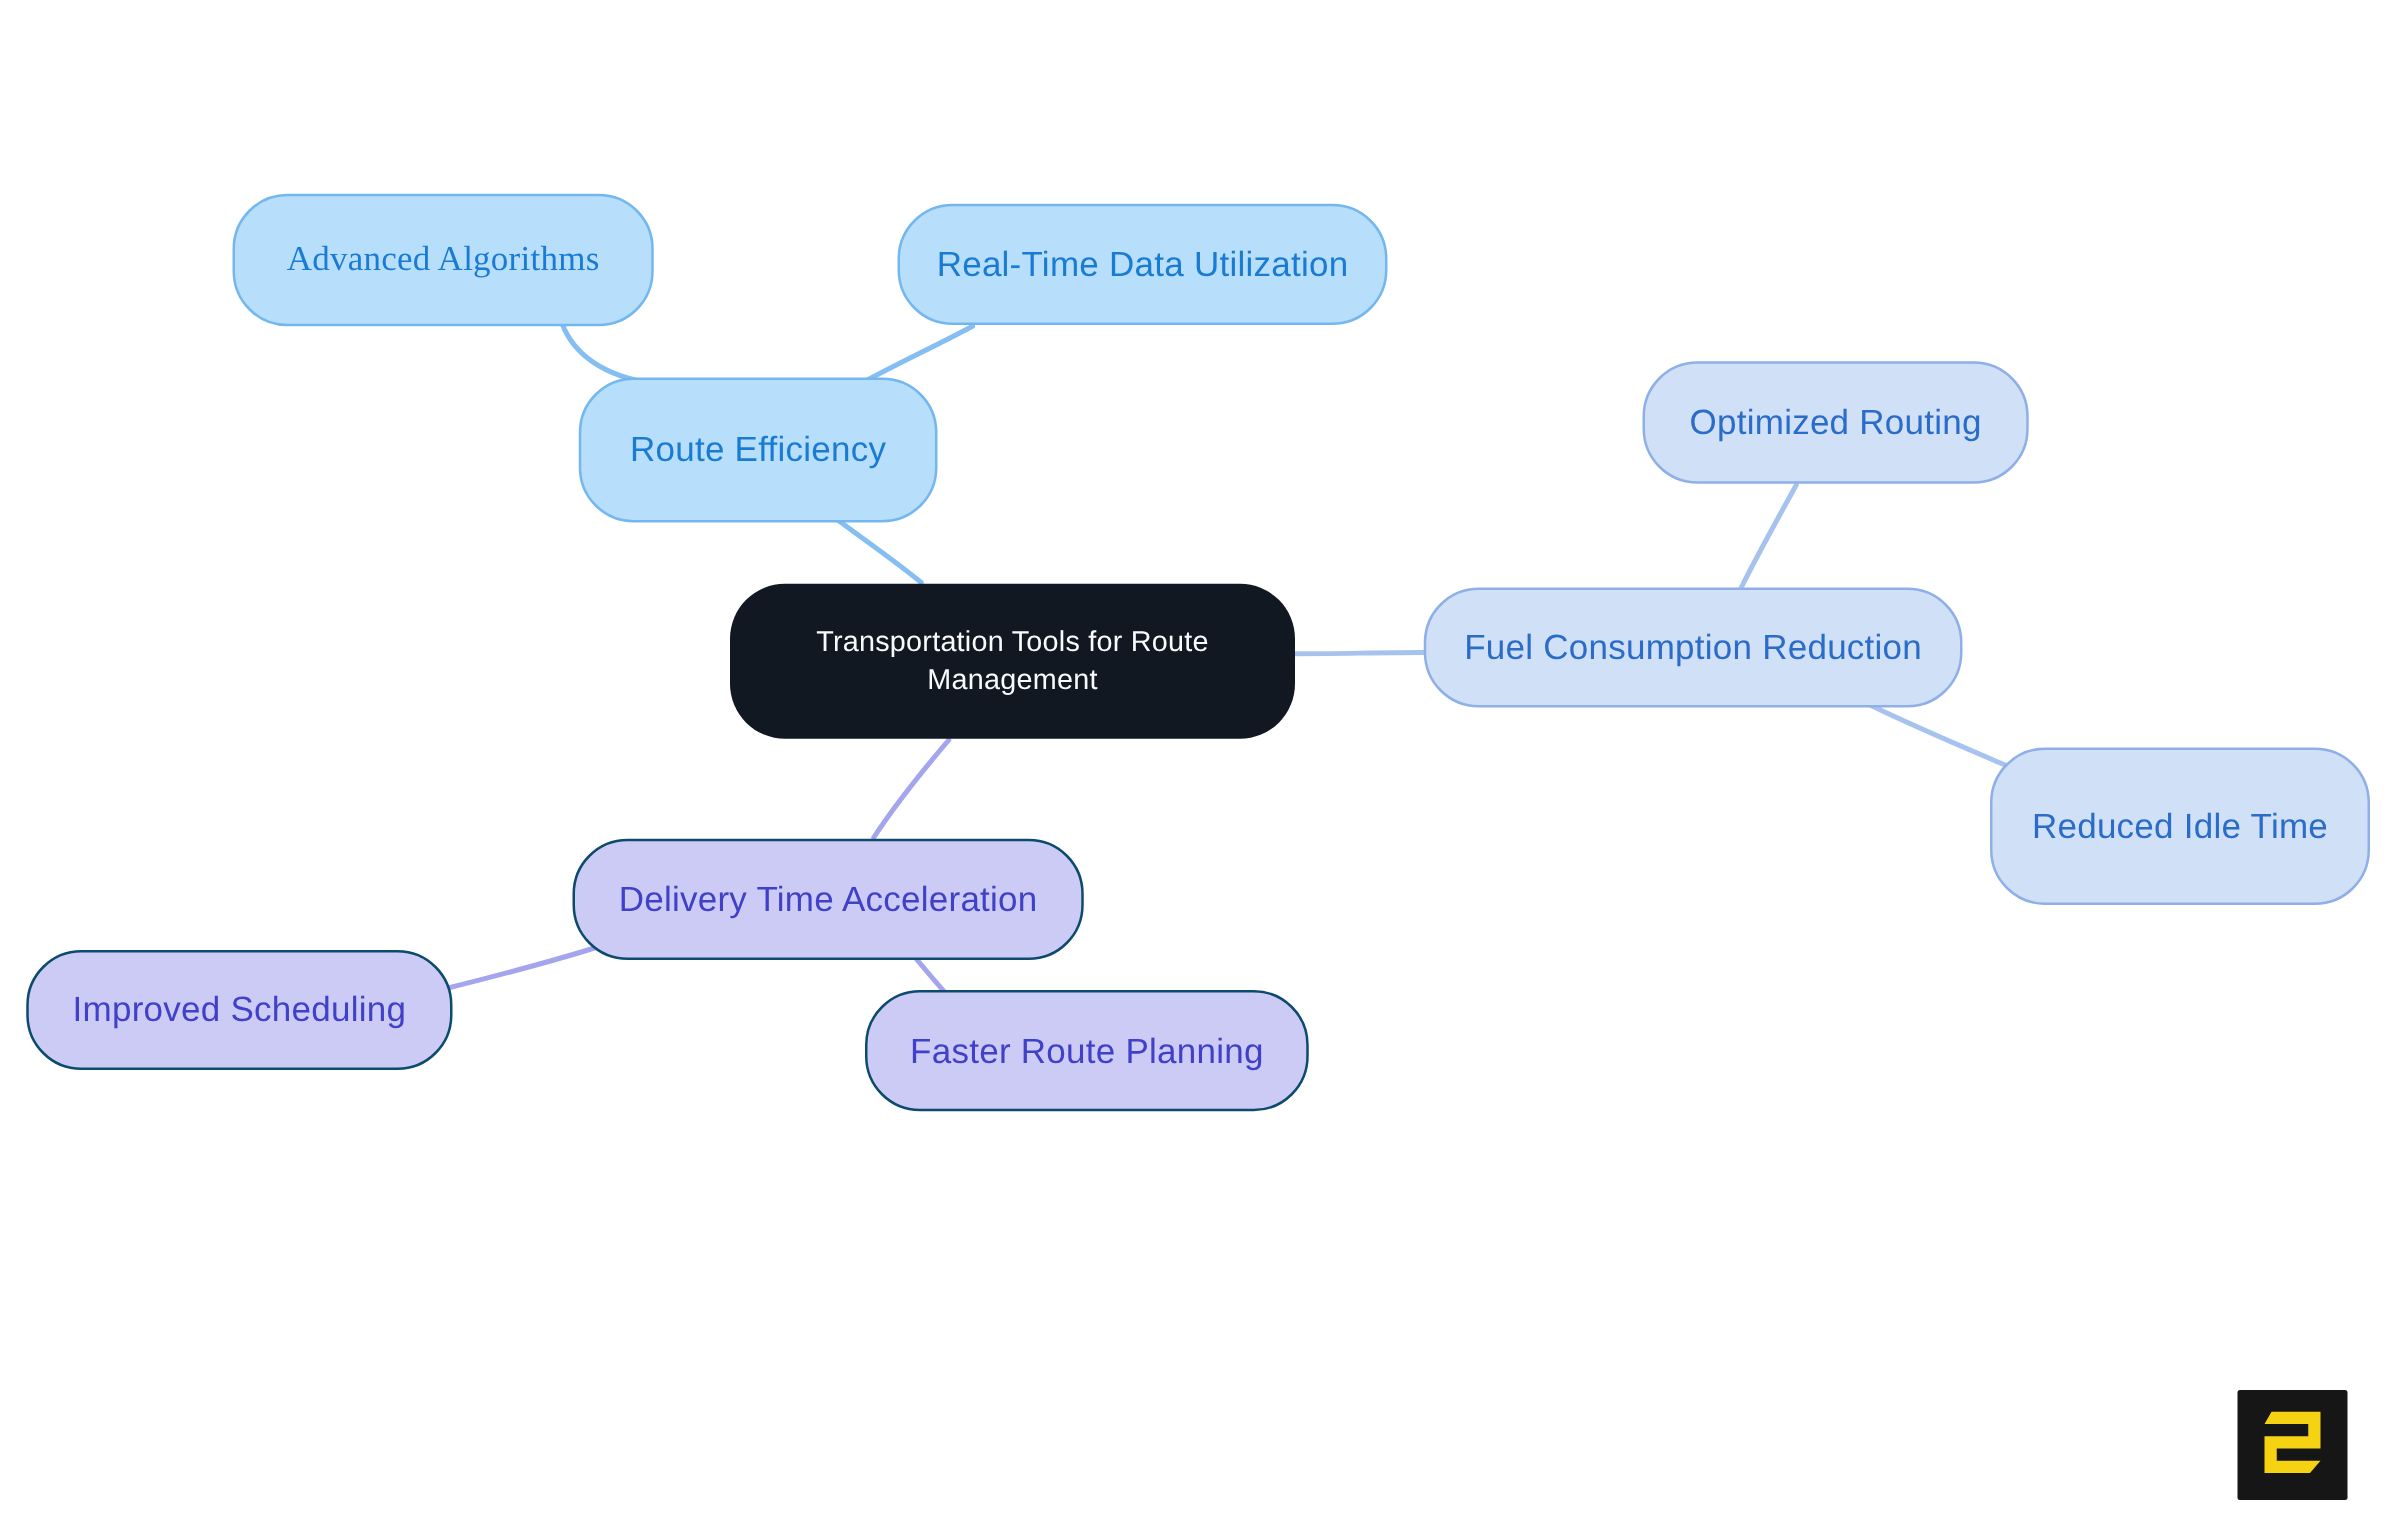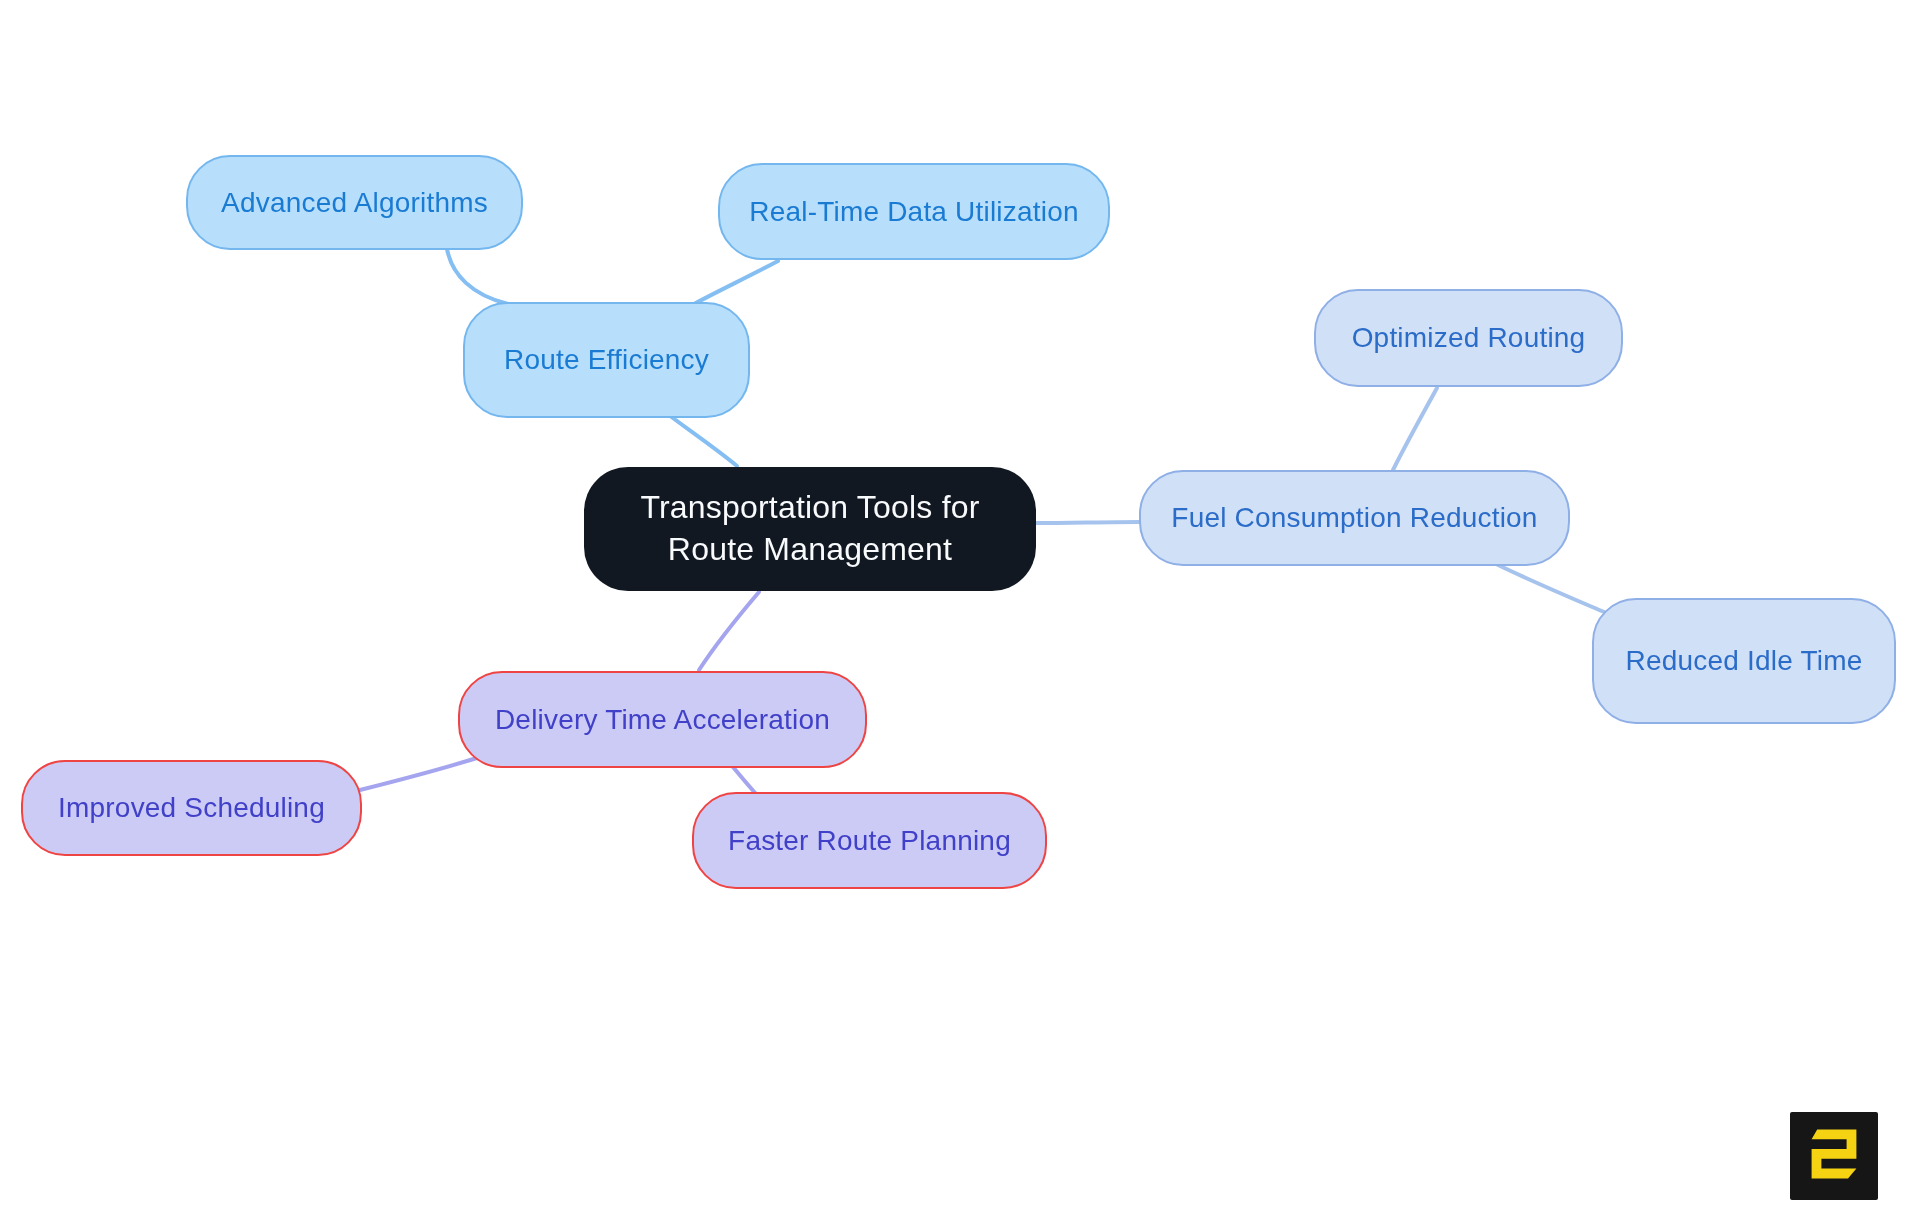--- a/index.html
+++ b/index.html
@@ -9,24 +9,24 @@
   }
   .edges{position:absolute;left:0;top:0;width:1920px;height:1215px;}
   .edges path{fill:none;stroke-width:4;stroke-linecap:round;}
   .node{
     position:absolute;display:flex;align-items:center;justify-content:center;
     border-radius:44px;font-size:28px;white-space:nowrap;box-sizing:border-box;
     letter-spacing:.2px;
   }
   .sky{background:#b7defb;border:2px solid #74b7ef;color:#1a7bd3;}
   .peri{background:#d0e0f7;border:2px solid #8fafe7;color:#2b6cc8;}
-  .purple{background:#cccbf6;border:2px solid #ef4444;color:#4040c8;}
+  .purple{background:#cccbf6;border:2px solid #0c4a6e;color:#4040c8;}
   .center-node{
     background:#111822;color:#f8fafc;border:none;white-space:normal;text-align:center;
-    font-size:32px;line-height:1.3;padding:0 28px;border-radius:44px;
+    font-size:23px;line-height:1.3;padding:0 28px;border-radius:44px;
   }
   .logo{
     position:absolute;left:1790px;top:1112px;width:88px;height:88px;background:#161616;
     display:flex;align-items:center;justify-content:center;border-radius:2px;
   }
   .logo svg{width:70px;height:70px;display:block;}
 </style>
 </head>
 <body>
 
@@ -40,21 +40,21 @@
     <path d="M1437,388 C1421,417 1406,444 1393,470" stroke="#a6c3ee"></path>
     <path d="M1496,564 C1531,581 1569,597 1604,612" stroke="#a6c3ee"></path>
     <path d="M759,592 C736,619 716,644 699,670" stroke="#a4a4ef"></path>
     <path d="M480,757 C439,770 396,781 356,791" stroke="#a4a4ef"></path>
     <path d="M733,767 C751,789 770,810 789,831" stroke="#a4a4ef"></path>
   </svg>
 
   <div class="node center-node" style="left:584px;top:467px;width:452px;height:124px;">Transportation Tools for Route Management</div>
 
   <div class="node sky" style="left:463px;top:302px;width:287px;height:116px;">Route Efficiency</div>
-  <div class="node sky" style="left:186px;top:155px;width:337px;height:95px;">Advanced Algorithms</div>
+  <div class="node sky" style="left:186px;top:155px;width:337px;height:106px;font-family:Liberation Serif, serif;">Advanced Algorithms</div>
   <div class="node sky" style="left:718px;top:163px;width:392px;height:97px;">Real-Time Data Utilization</div>
 
   <div class="node peri" style="left:1139px;top:470px;width:431px;height:96px;">Fuel Consumption Reduction</div>
   <div class="node peri" style="left:1314px;top:289px;width:309px;height:98px;">Optimized Routing</div>
   <div class="node peri" style="left:1592px;top:598px;width:304px;height:126px;">Reduced Idle Time</div>
 
   <div class="node purple" style="left:458px;top:671px;width:409px;height:97px;">Delivery Time Acceleration</div>
   <div class="node purple" style="left:21px;top:760px;width:341px;height:96px;">Improved Scheduling</div>
   <div class="node purple" style="left:692px;top:792px;width:355px;height:97px;">Faster Route Planning</div>
 

